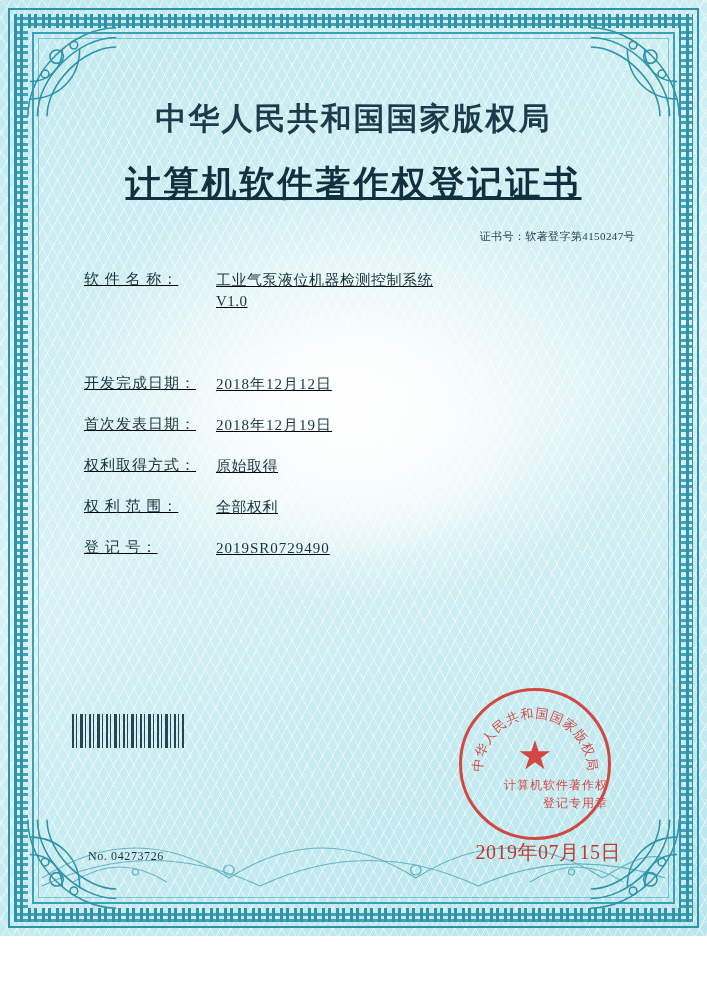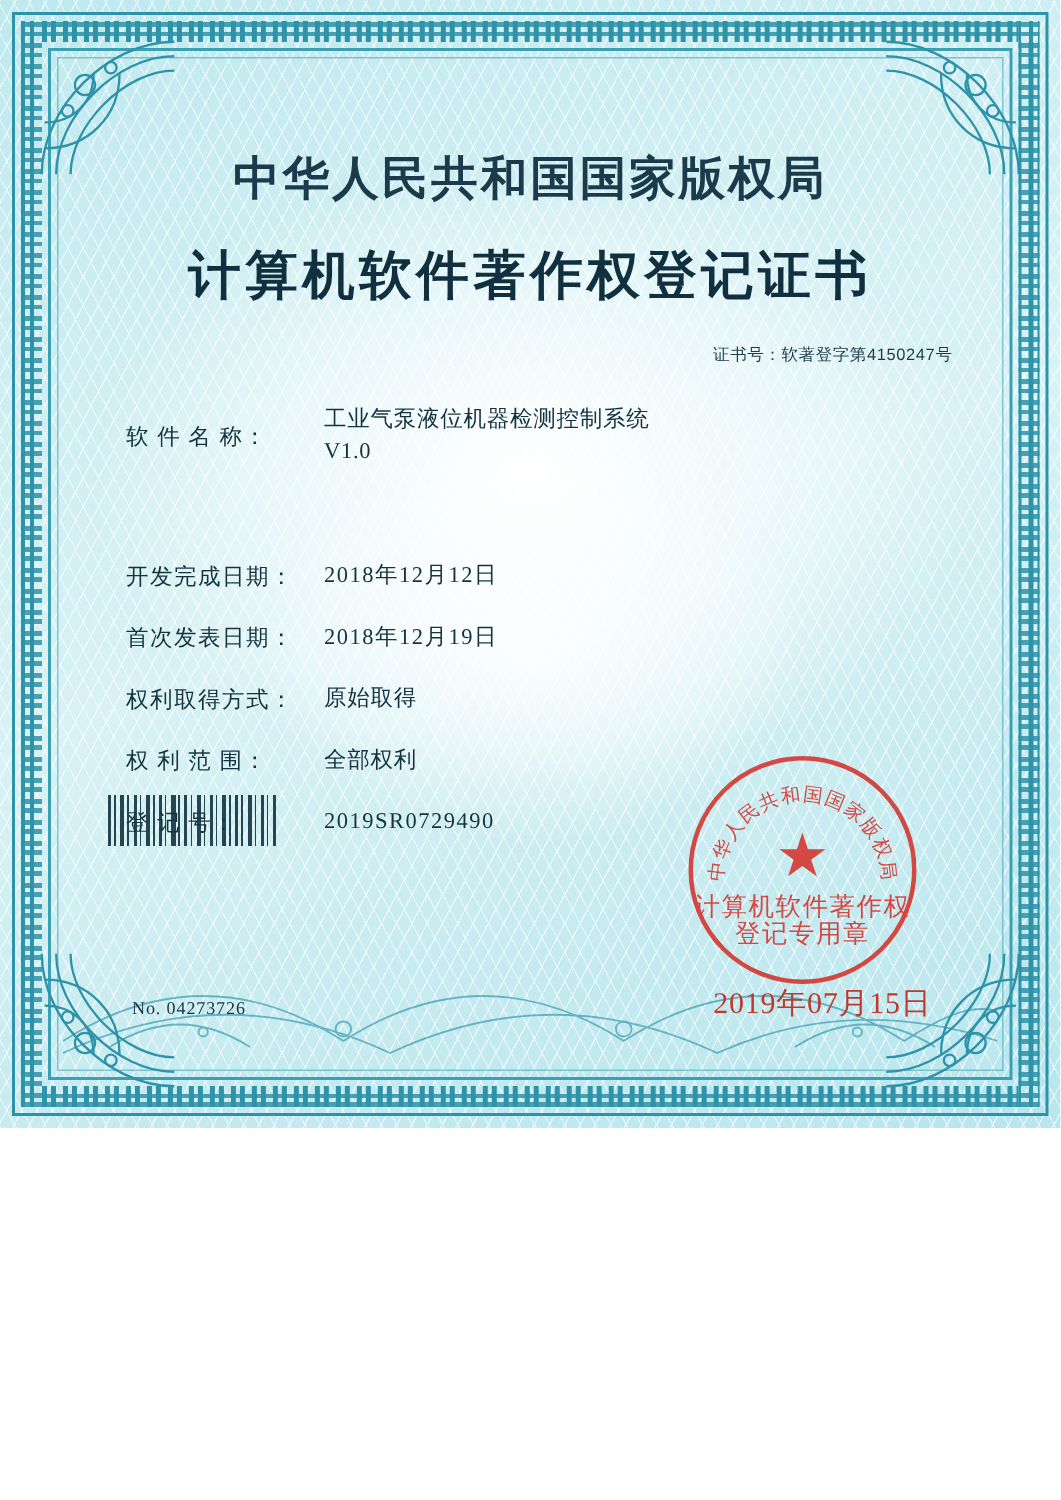--- a/index.html
+++ b/index.html
@@ -4,21 +4,21 @@
 <style>
   html,body{margin:0;padding:0;}
   body{
     width:707px;height:1000px;
     background:#ffffff;
     font-family:"Liberation Sans", sans-serif;
     overflow:hidden;
   }
   .cert{
     position:relative;
-    width:707px;height:752px;
+    width:707px;height:936px;
     background:
       radial-gradient(ellipse 420px 300px at 50% 42%, #ffffff 0%, rgba(255,255,255,0.55) 38%, rgba(255,255,255,0) 70%),
       repeating-linear-gradient(118deg, rgba(255,255,255,0.55) 0px, rgba(255,255,255,0.55) 1px, rgba(255,255,255,0) 1px, rgba(255,255,255,0) 9px),
       repeating-linear-gradient(62deg, rgba(255,255,255,0.45) 0px, rgba(255,255,255,0.45) 1px, rgba(255,255,255,0) 1px, rgba(255,255,255,0) 9px),
       linear-gradient(160deg,#bfe9ef 0%, #cdeef2 25%, #d8f2f5 50%, #c6ebf0 75%, #b8e6ed 100%);
     box-sizing:border-box;
   }
 
   
   .frame-outer{
@@ -89,32 +89,34 @@
     margin-top:38px;
   }
   .title2{
     text-align:center;
     font-family:"Liberation Serif", serif;
     font-weight:bold;
     font-size:35px;
     letter-spacing:3px;
     color:#10303f;
     margin-top:20px;
+    text-decoration:underline;
   }
   .certno{
     text-align:right;
     font-size:11px;
     color:#1d3b4a;
     margin-top:22px;
     padding-right:16px;
     letter-spacing:.4px;
+    font-family:Liberation Serif, serif;
   }
 
   .fields{margin-top:26px;padding-left:28px;}
-  .row{display:flex;align-items:center;margin-bottom:6px;}
+  .row{display:flex;align-items:flex-start;margin-bottom:6px;text-decoration:underline;}
   .lbl{
     width:132px;flex:0 0 132px;
     font-size:15px;color:#14333f;
     letter-spacing:1px;
     font-family:"Liberation Serif", serif;
   }
   .val{
     font-size:15px;color:#14333f;
     font-family:"Liberation Serif", serif;
     letter-spacing:.5px;
@@ -156,22 +158,22 @@
   }
   .seal .star{
     position:absolute;left:50%;top:44%;transform:translate(-50%,-50%);
     font-size:40px;line-height:40px;color:#d4322c;
   }
   .seal .arc{
     position:absolute;left:0;top:0;width:100%;height:100%;
   }
   .seal .arc svg{width:100%;height:100%;}
   .seal .line1,.seal .line2{
-    position:absolute;width:100%;text-align:center;
-    font-size:17px;letter-spacing:1px;
+    position:absolute;width:100%;text-align:right;
+    font-size:12px;letter-spacing:1px;
     font-family:Liberation Serif, serif;
   }
   .seal .line1{top:86px;}
   .seal .line2{top:104px;}
 
   .sealdate{
     position:absolute;right:86px;bottom:70px;
     font-size:20px;color:#c0392f;
     font-family:"Liberation Serif", serif;
     letter-spacing:.5px;

